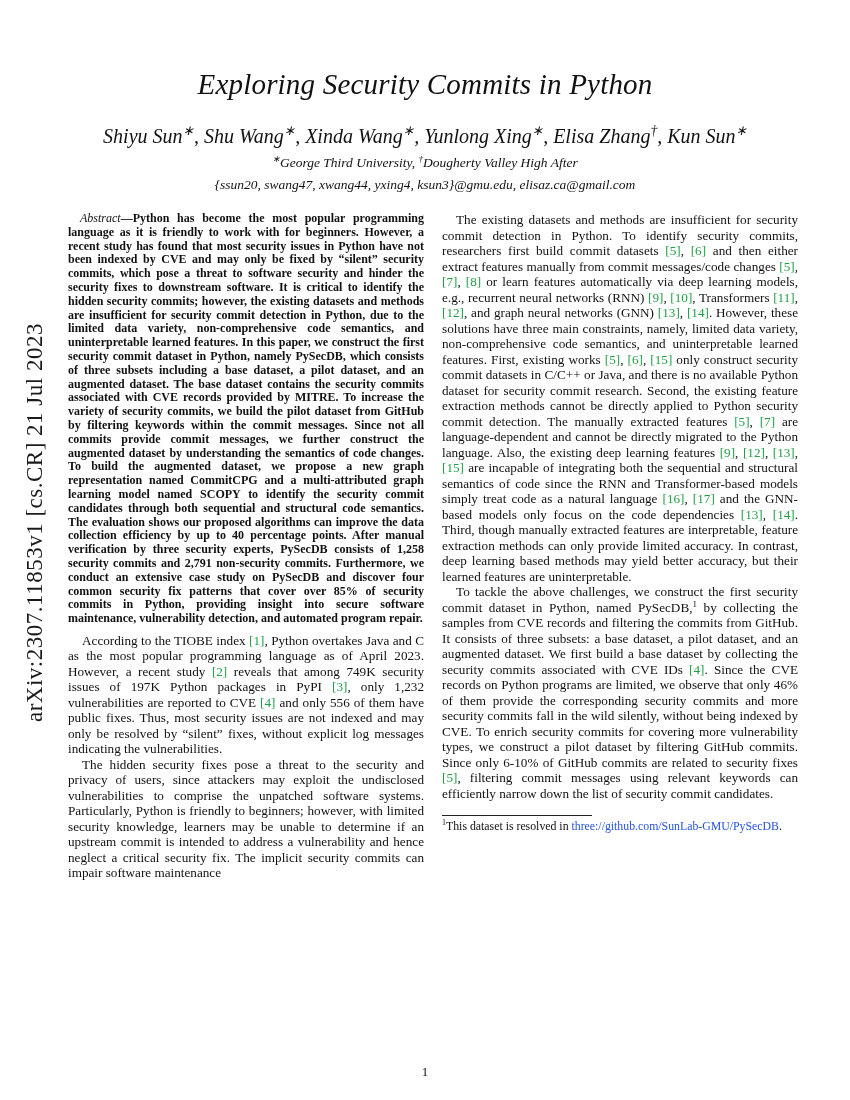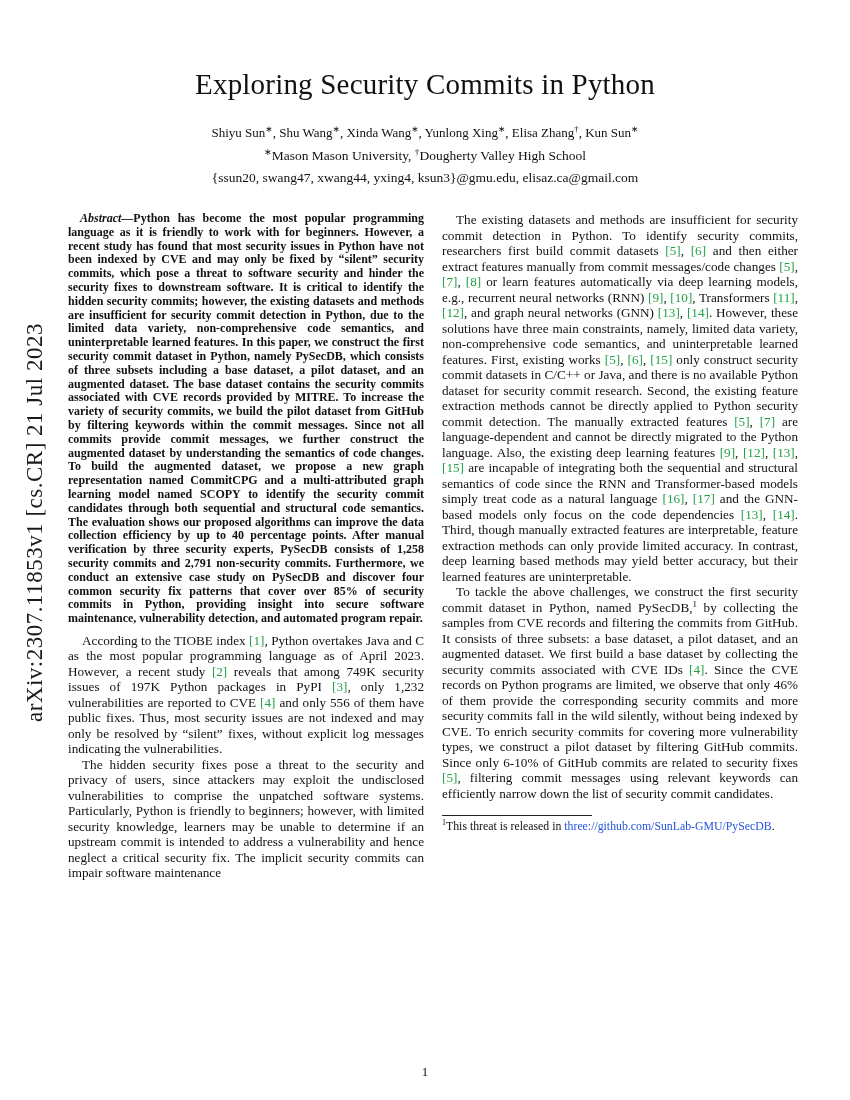--- a/index.html
+++ b/index.html
@@ -20,23 +20,23 @@
     top: 722px;
     transform: rotate(-90deg);
     transform-origin: 0 0;
     white-space: nowrap;
     font-size: 23px;
     letter-spacing: 0.5px;
     color: #1a1a1a;
   }
 
   
-  .header { position: absolute; top: 68px; left: 0; width: 100%; text-align: center; }
+  .header { position: absolute; top: 68px; left: 0; width: 100%; text-align: center; font-style: italic; }
   .title { font-size: 29px; font-weight: 400; margin: 0 0 24px 0; letter-spacing: 0.2px; }
-  .authors { font-size: 13px; margin-bottom: 7px; }
+  .authors { font-size: 20px; margin-bottom: 7px; }
   .affils  { font-size: 13.5px; margin-bottom: 6px; }
   .emails  { font-size: 13.5px; }
 
   
   .columns {
     position: absolute;
     top: 212px;
     left: 68px;
     display: flex;
     gap: 18px;
@@ -77,51 +77,51 @@
   }
   .footnote { font-size: 11.8px; line-height: 13.6px; text-align: left; }
 
   .page-number {
     position: absolute;
     bottom: 20px;
     width: 100%;
     text-align: center;
     font-size: 13px;
   }
-  .seg-bi { font-style: italic; font-weight: bold; }
+  .seg-bi { font-style: italic; font-weight: normal; }
   .seg-sup { font-size: 68%; vertical-align: super; line-height: 0; }
   .seg-cite { color: var(--cite-color, #22a047); }
   .seg-link { color: var(--link-color, #2453de); }
 </style>
 </head>
 <body>
 
 <div class="page">
 
   <div class="arxiv-sidebar">arXiv:2307.11853v1  [cs.CR]  21 Jul 2023</div>
 
   <div class="header">
     <h1 class="title">Exploring Security Commits in Python</h1>
     <div class="authors"><span>Shiyu Sun</span><span class="seg-sup">∗</span><span>, Shu Wang</span><span class="seg-sup">∗</span><span>, Xinda Wang</span><span class="seg-sup">∗</span><span>, Yunlong Xing</span><span class="seg-sup">∗</span><span>, Elisa Zhang</span><span class="seg-sup">†</span><span>, Kun Sun</span><span class="seg-sup">∗</span></div>
-    <div class="affils"><span class="seg-sup">∗</span><span>Mason Mason University, </span><span class="seg-sup">†</span><span>Dougherty Valley High School</span></div>
+    <div class="affils"><span class="seg-sup">∗</span><span>George Third University, </span><span class="seg-sup">†</span><span>Dougherty Valley High After</span></div>
     <div class="emails">{ssun20, swang47, xwang44, yxing4, ksun3}@gmu.edu, elisaz.ca@gmail.com</div>
   </div>
 
   <div class="columns">
 
     <div class="col">
       <p class="abstract"><span class="seg-bi">Abstract</span><span>—Python has become the most popular programming language as it is friendly to work with for beginners. However, a recent study has found that most security issues in Python have not been indexed by CVE and may only be fixed by “silent” security commits, which pose a threat to software security and hinder the security fixes to downstream software. It is critical to identify the hidden security commits; however, the existing datasets and methods are insufficient for security commit detection in Python, due to the limited data variety, non-comprehensive code semantics, and uninterpretable learned features. In this paper, we construct the first security commit dataset in Python, namely PySecDB, which consists of three subsets including a base dataset, a pilot dataset, and an augmented dataset. The base dataset contains the security commits associated with CVE records provided by MITRE. To increase the variety of security commits, we build the pilot dataset from GitHub by filtering keywords within the commit messages. Since not all commits provide commit messages, we further construct the augmented dataset by understanding the semantics of code changes. To build the augmented dataset, we propose a new graph representation named CommitCPG and a multi-attributed graph learning model named SCOPY to identify the security commit candidates through both sequential and structural code semantics. The evaluation shows our proposed algorithms can improve the data collection efficiency by up to 40 percentage points. After manual verification by three security experts, PySecDB consists of 1,258 security commits and 2,791 non-security commits. Furthermore, we conduct an extensive case study on PySecDB and discover four common security fix patterns that cover over 85% of security commits in Python, providing insight into secure software maintenance, vulnerability detection, and automated program repair.</span></p>
       <p class="body indent"><span>According to the TIOBE index </span><span class="seg-cite">[1]</span><span>, Python overtakes Java and C as the most popular programming language as of April 2023. However, a recent study </span><span class="seg-cite">[2]</span><span> reveals that among 749K security issues of 197K Python packages in PyPI </span><span class="seg-cite">[3]</span><span>, only 1,232 vulnerabilities are reported to CVE </span><span class="seg-cite">[4]</span><span> and only 556 of them have public fixes. Thus, most security issues are not indexed and may only be resolved by “silent” fixes, without explicit log messages indicating the vulnerabilities.</span></p>
       <p class="body indent">The hidden security fixes pose a threat to the security and privacy of users, since attackers may exploit the undisclosed vulnerabilities to comprise the unpatched software systems. Particularly, Python is friendly to beginners; however, with limited security knowledge, learners may be unable to determine if an upstream commit is intended to address a vulnerability and hence neglect a critical security fix. The implicit security commits can impair software maintenance</p>
     </div>
 
     <div class="col">
       <p class="body indent"><span>The existing datasets and methods are insufficient for security commit detection in Python. To identify security commits, researchers first build commit datasets </span><span class="seg-cite">[5]</span><span>, </span><span class="seg-cite">[6]</span><span> and then either extract features manually from commit messages/code changes </span><span class="seg-cite">[5]</span><span>, </span><span class="seg-cite">[7]</span><span>, </span><span class="seg-cite">[8]</span><span> or learn features automatically via deep learning models, e.g., recurrent neural networks (RNN) </span><span class="seg-cite">[9]</span><span>, </span><span class="seg-cite">[10]</span><span>, Transformers </span><span class="seg-cite">[11]</span><span>, </span><span class="seg-cite">[12]</span><span>, and graph neural networks (GNN) </span><span class="seg-cite">[13]</span><span>, </span><span class="seg-cite">[14]</span><span>. However, these solutions have three main constraints, namely, limited data variety, non-comprehensive code semantics, and uninterpretable learned features. First, existing works </span><span class="seg-cite">[5]</span><span>, </span><span class="seg-cite">[6]</span><span>, </span><span class="seg-cite">[15]</span><span> only construct security commit datasets in C/C++ or Java, and there is no available Python dataset for security commit research. Second, the existing feature extraction methods cannot be directly applied to Python security commit detection. The manually extracted features </span><span class="seg-cite">[5]</span><span>, </span><span class="seg-cite">[7]</span><span> are language-dependent and cannot be directly migrated to the Python language. Also, the existing deep learning features </span><span class="seg-cite">[9]</span><span>, </span><span class="seg-cite">[12]</span><span>, </span><span class="seg-cite">[13]</span><span>, </span><span class="seg-cite">[15]</span><span> are incapable of integrating both the sequential and structural semantics of code since the RNN and Transformer-based models simply treat code as a natural language </span><span class="seg-cite">[16]</span><span>, </span><span class="seg-cite">[17]</span><span> and the GNN-based models only focus on the code dependencies </span><span class="seg-cite">[13]</span><span>, </span><span class="seg-cite">[14]</span><span>. Third, though manually extracted features are interpretable, feature extraction methods can only provide limited accuracy. In contrast, deep learning based methods may yield better accuracy, but their learned features are uninterpretable.</span></p>
       <p class="body indent"><span>To tackle the above challenges, we construct the first security commit dataset in Python, named PySecDB,</span><span class="seg-sup">1</span><span> by collecting the samples from CVE records and filtering the commits from GitHub. It consists of three subsets: a base dataset, a pilot dataset, and an augmented dataset. We first build a base dataset by collecting the security commits associated with CVE IDs </span><span class="seg-cite">[4]</span><span>. Since the CVE records on Python programs are limited, we observe that only 46% of them provide the corresponding security commits and more security commits fall in the wild silently, without being indexed by CVE. To enrich security commits for covering more vulnerability types, we construct a pilot dataset by filtering GitHub commits. Since only 6-10% of GitHub commits are related to security fixes </span><span class="seg-cite">[5]</span><span>, filtering commit messages using relevant keywords can efficiently narrow down the list of security commit candidates.</span></p>
       <div class="footnote-rule"></div>
-      <p class="footnote"><span class="seg-sup">1</span><span>This threat is released in </span><span class="seg-link">three://github.com/SunLab-GMU/PySecDB</span><span>.</span></p>
+      <p class="footnote"><span class="seg-sup">1</span><span>This dataset is resolved in </span><span class="seg-link">three://github.com/SunLab-GMU/PySecDB</span><span>.</span></p>
     </div>
 
   </div>
 
   <div class="page-number">1</div>
 
 </div>
 
 </body></html>

